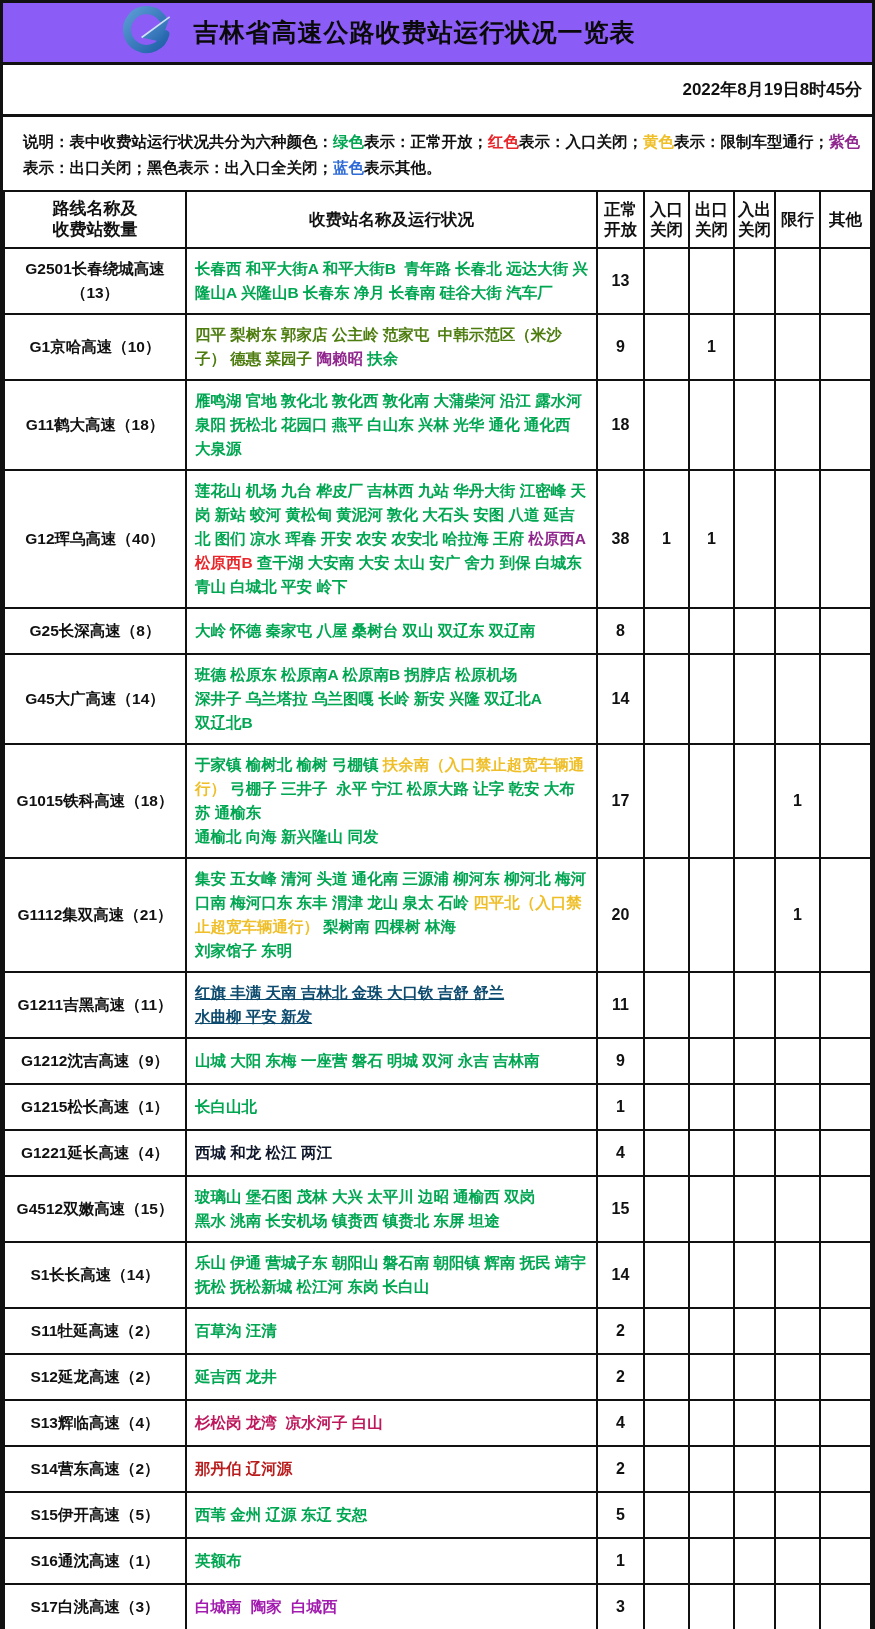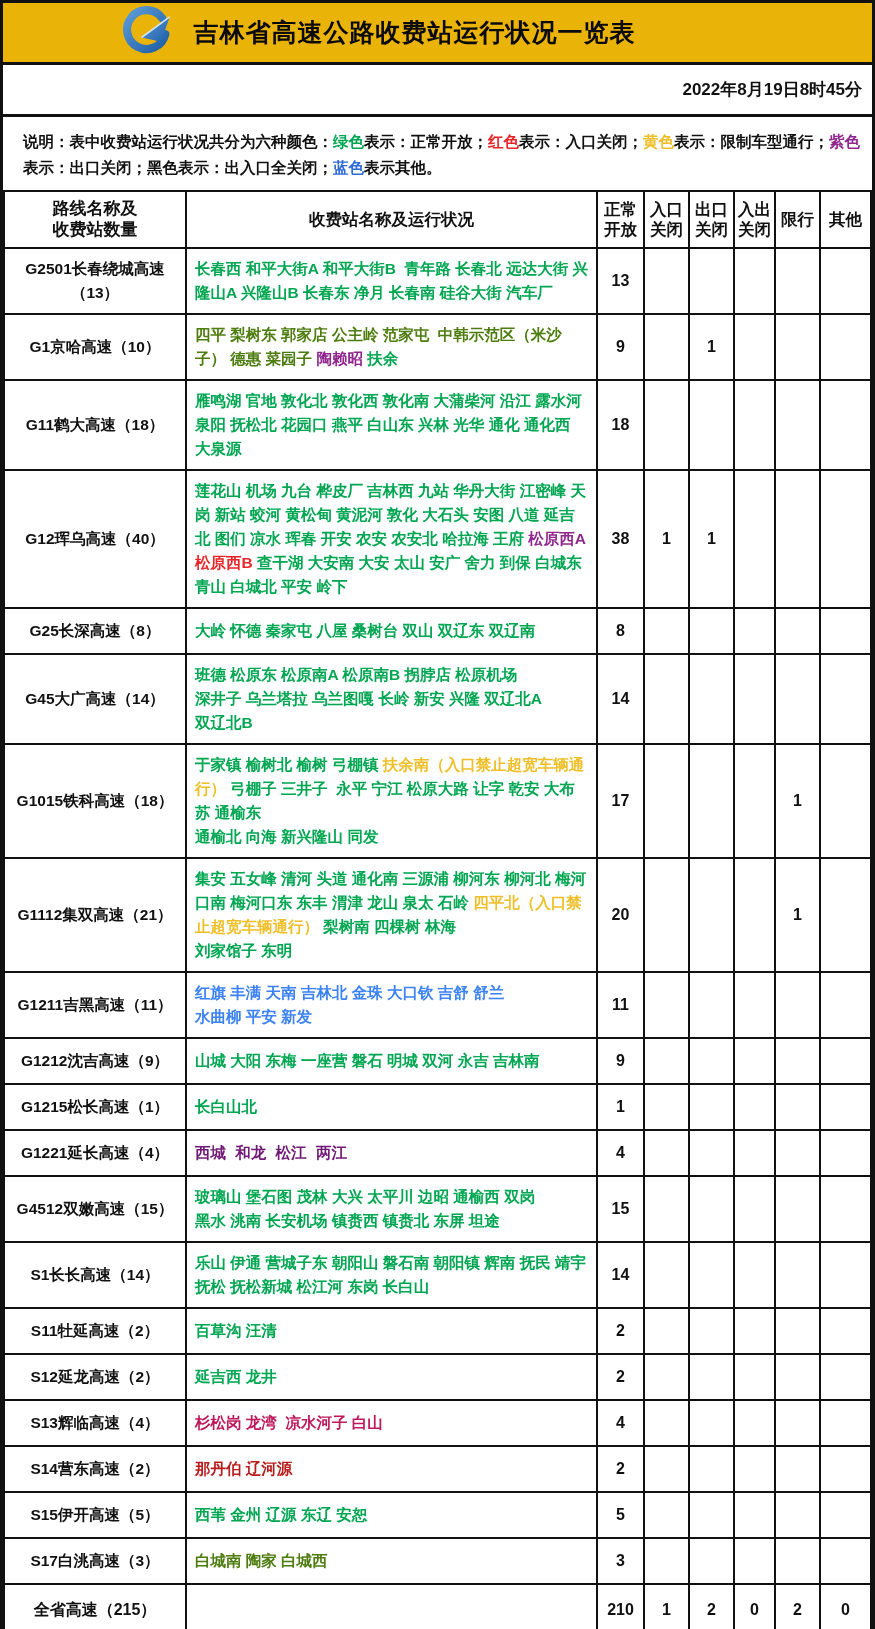--- a/index.html
+++ b/index.html
@@ -9,21 +9,21 @@
     font-weight: bold;
     color: #111;
   }
   .page {
     width: 875px;
     min-height: 1629px;
     border: 3px solid #111;
     background: #fff;
   }
   .title-band {
-    background: #eab308;
+    background: #8b5cf6;
     height: 62px;
     display: flex;
     align-items: center;
     justify-content: center;
     gap: 20px;
     border-bottom: 3px solid #111;
   }
   .title-band .logo { flex: 0 0 auto; margin-left: -120px; }
   .page-title {
     font-size: 25px;
@@ -212,21 +212,21 @@
 刘家馆子 东明</span></td>
           <td class="num">20</td>
           <td class="num"></td>
           <td class="num"></td>
           <td class="num"></td>
           <td class="num">1</td>
           <td class="num"></td>
         </tr>
         <tr>
           <td class="route">G1211吉黑高速（11）</td>
-          <td class="stations"><span style="color: #3b82f6;">红旗 丰满 天南 吉林北 金珠 大口钦 吉舒 舒兰
+          <td class="stations"><span style="color: #0c4a6e; text-decoration: underline;">红旗 丰满 天南 吉林北 金珠 大口钦 吉舒 舒兰
 水曲柳 平安 新发</span></td>
           <td class="num">11</td>
           <td class="num"></td>
           <td class="num"></td>
           <td class="num"></td>
           <td class="num"></td>
           <td class="num"></td>
         </tr>
         <tr>
           <td class="route">G1212沈吉高速（9）</td>
@@ -243,21 +243,21 @@
           <td class="stations"><span style="color: rgb(0, 166, 81);">长白山北</span></td>
           <td class="num">1</td>
           <td class="num"></td>
           <td class="num"></td>
           <td class="num"></td>
           <td class="num"></td>
           <td class="num"></td>
         </tr>
         <tr>
           <td class="route">G1221延长高速（4）</td>
-          <td class="stations"><span style="color: #701a75; font-family: Liberation Mono, monospace;">西城 和龙 松江 两江</span></td>
+          <td class="stations"><span style="color: #0f172a;">西城 和龙 松江 两江</span></td>
           <td class="num">4</td>
           <td class="num"></td>
           <td class="num"></td>
           <td class="num"></td>
           <td class="num"></td>
           <td class="num"></td>
         </tr>
         <tr>
           <td class="route">G4512双嫩高速（15）</td>
           <td class="stations"><span style="color: rgb(0, 166, 81);">玻璃山 堡石图 茂林 大兴 太平川 边昭 通榆西 双岗
@@ -323,22 +323,32 @@
           <td class="route">S15伊开高速（5）</td>
           <td class="stations"><span style="color: rgb(0, 166, 81);">西苇 金州 辽源 东辽 安恕</span></td>
           <td class="num">5</td>
           <td class="num"></td>
           <td class="num"></td>
           <td class="num"></td>
           <td class="num"></td>
           <td class="num"></td>
         </tr>
         <tr>
+          <td class="route">S16通沈高速（1）</td>
+          <td class="stations"><span style="color: rgb(0, 166, 81);">英额布</span></td>
+          <td class="num">1</td>
+          <td class="num"></td>
+          <td class="num"></td>
+          <td class="num"></td>
+          <td class="num"></td>
+          <td class="num"></td>
+        </tr>
+        <tr>
           <td class="route">S17白洮高速（3）</td>
-          <td class="stations"><span style="color: #4d7c0f;">白城南 陶家 白城西</span></td>
+          <td class="stations"><span style="color: #a21caf; font-family: Liberation Mono, monospace;">白城南 陶家 白城西</span></td>
           <td class="num">3</td>
           <td class="num"></td>
           <td class="num"></td>
           <td class="num"></td>
           <td class="num"></td>
           <td class="num"></td>
         </tr>
         <tr class="total">
           <td class="route">全省高速（215）</td>
           <td class="stations"></td>

